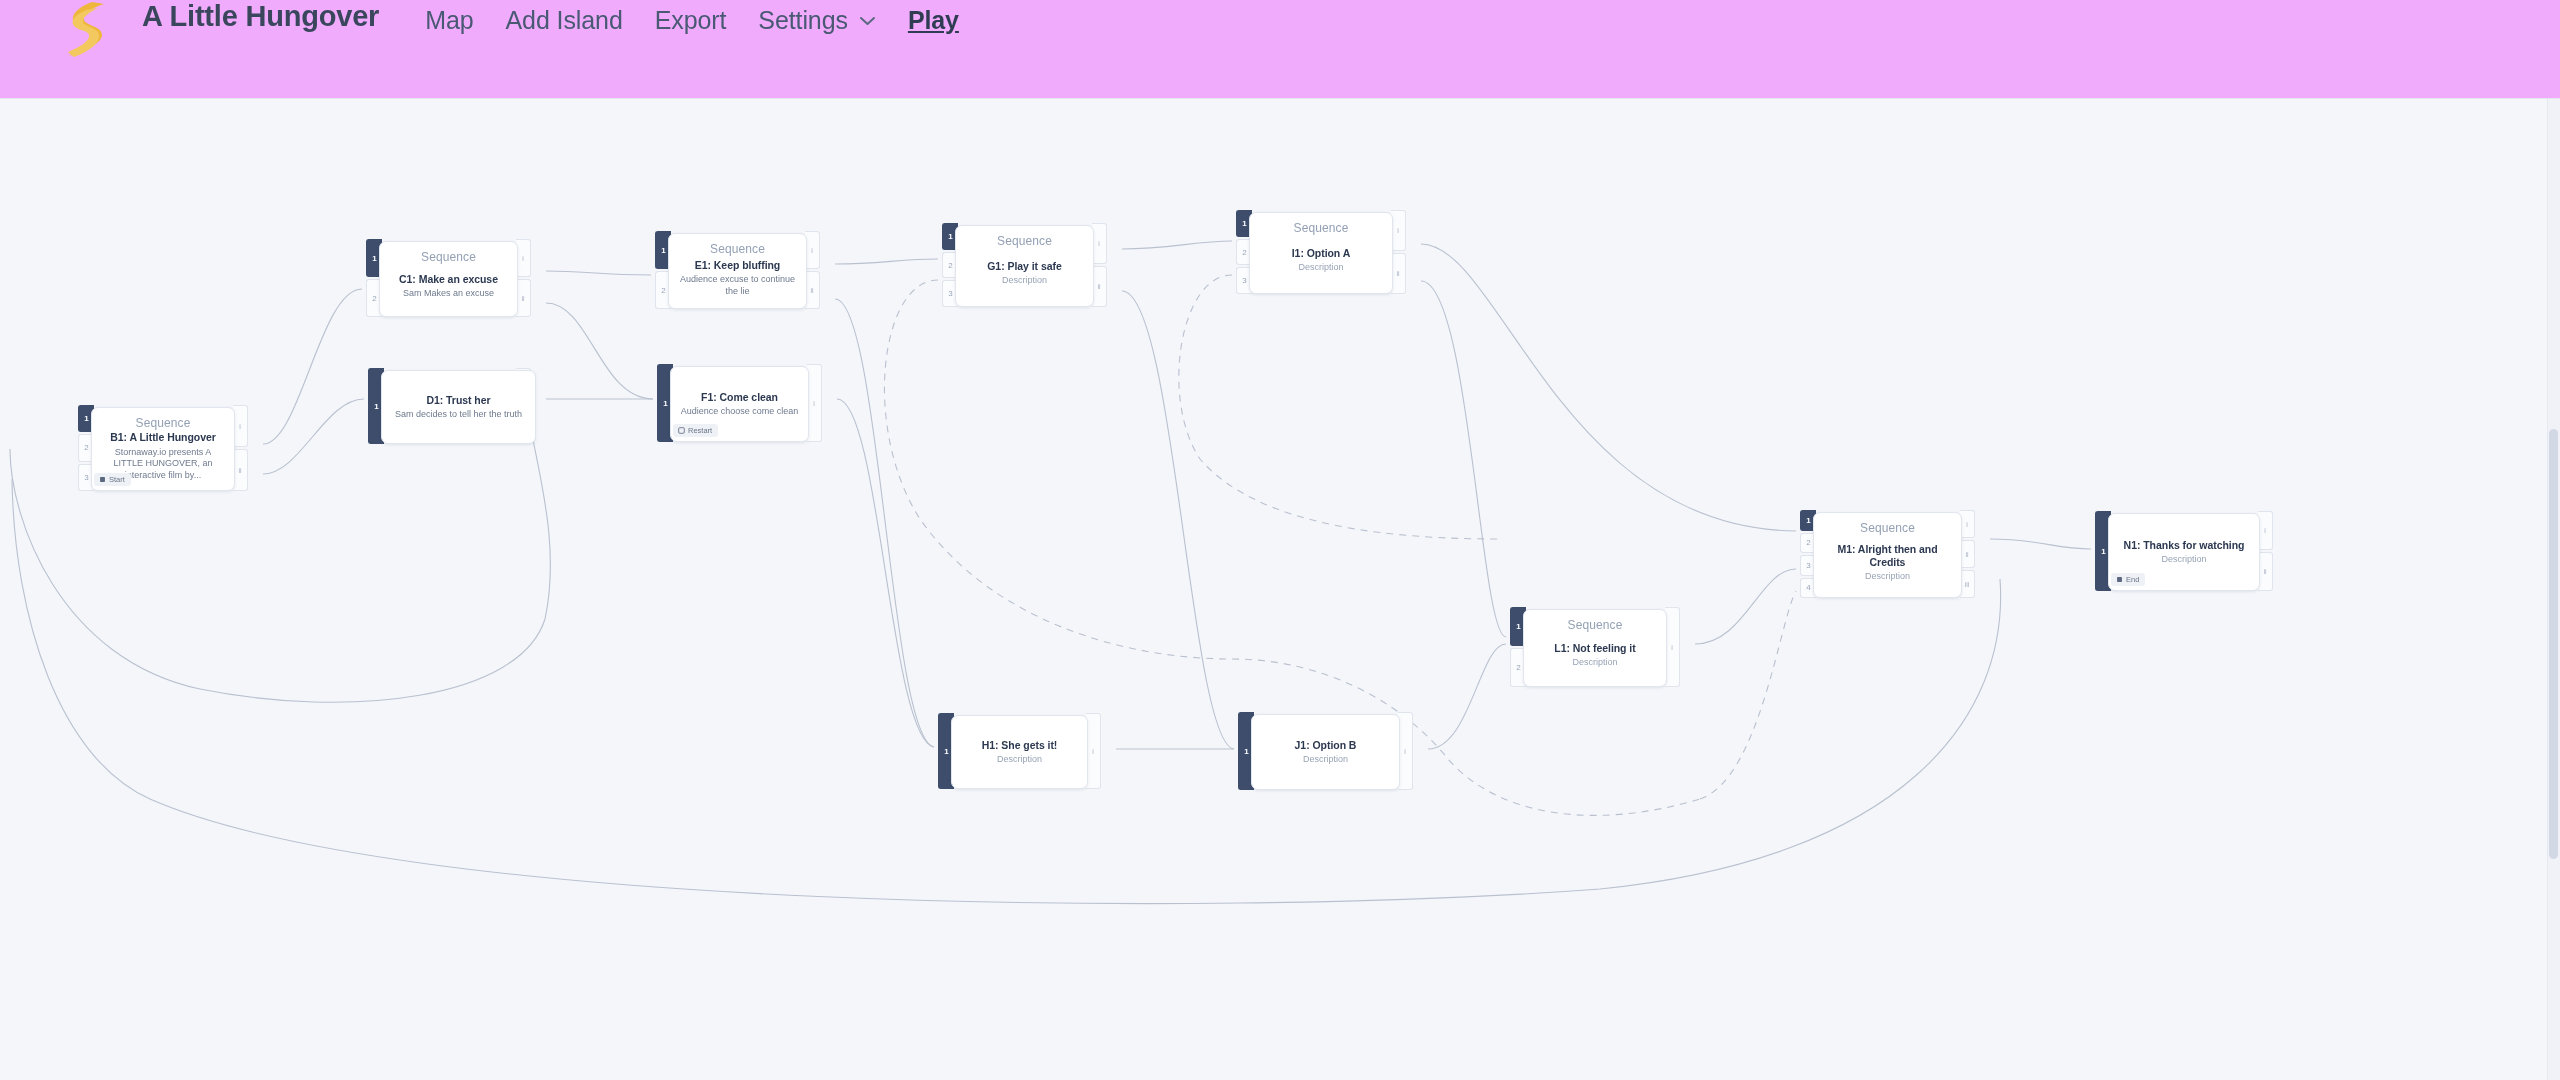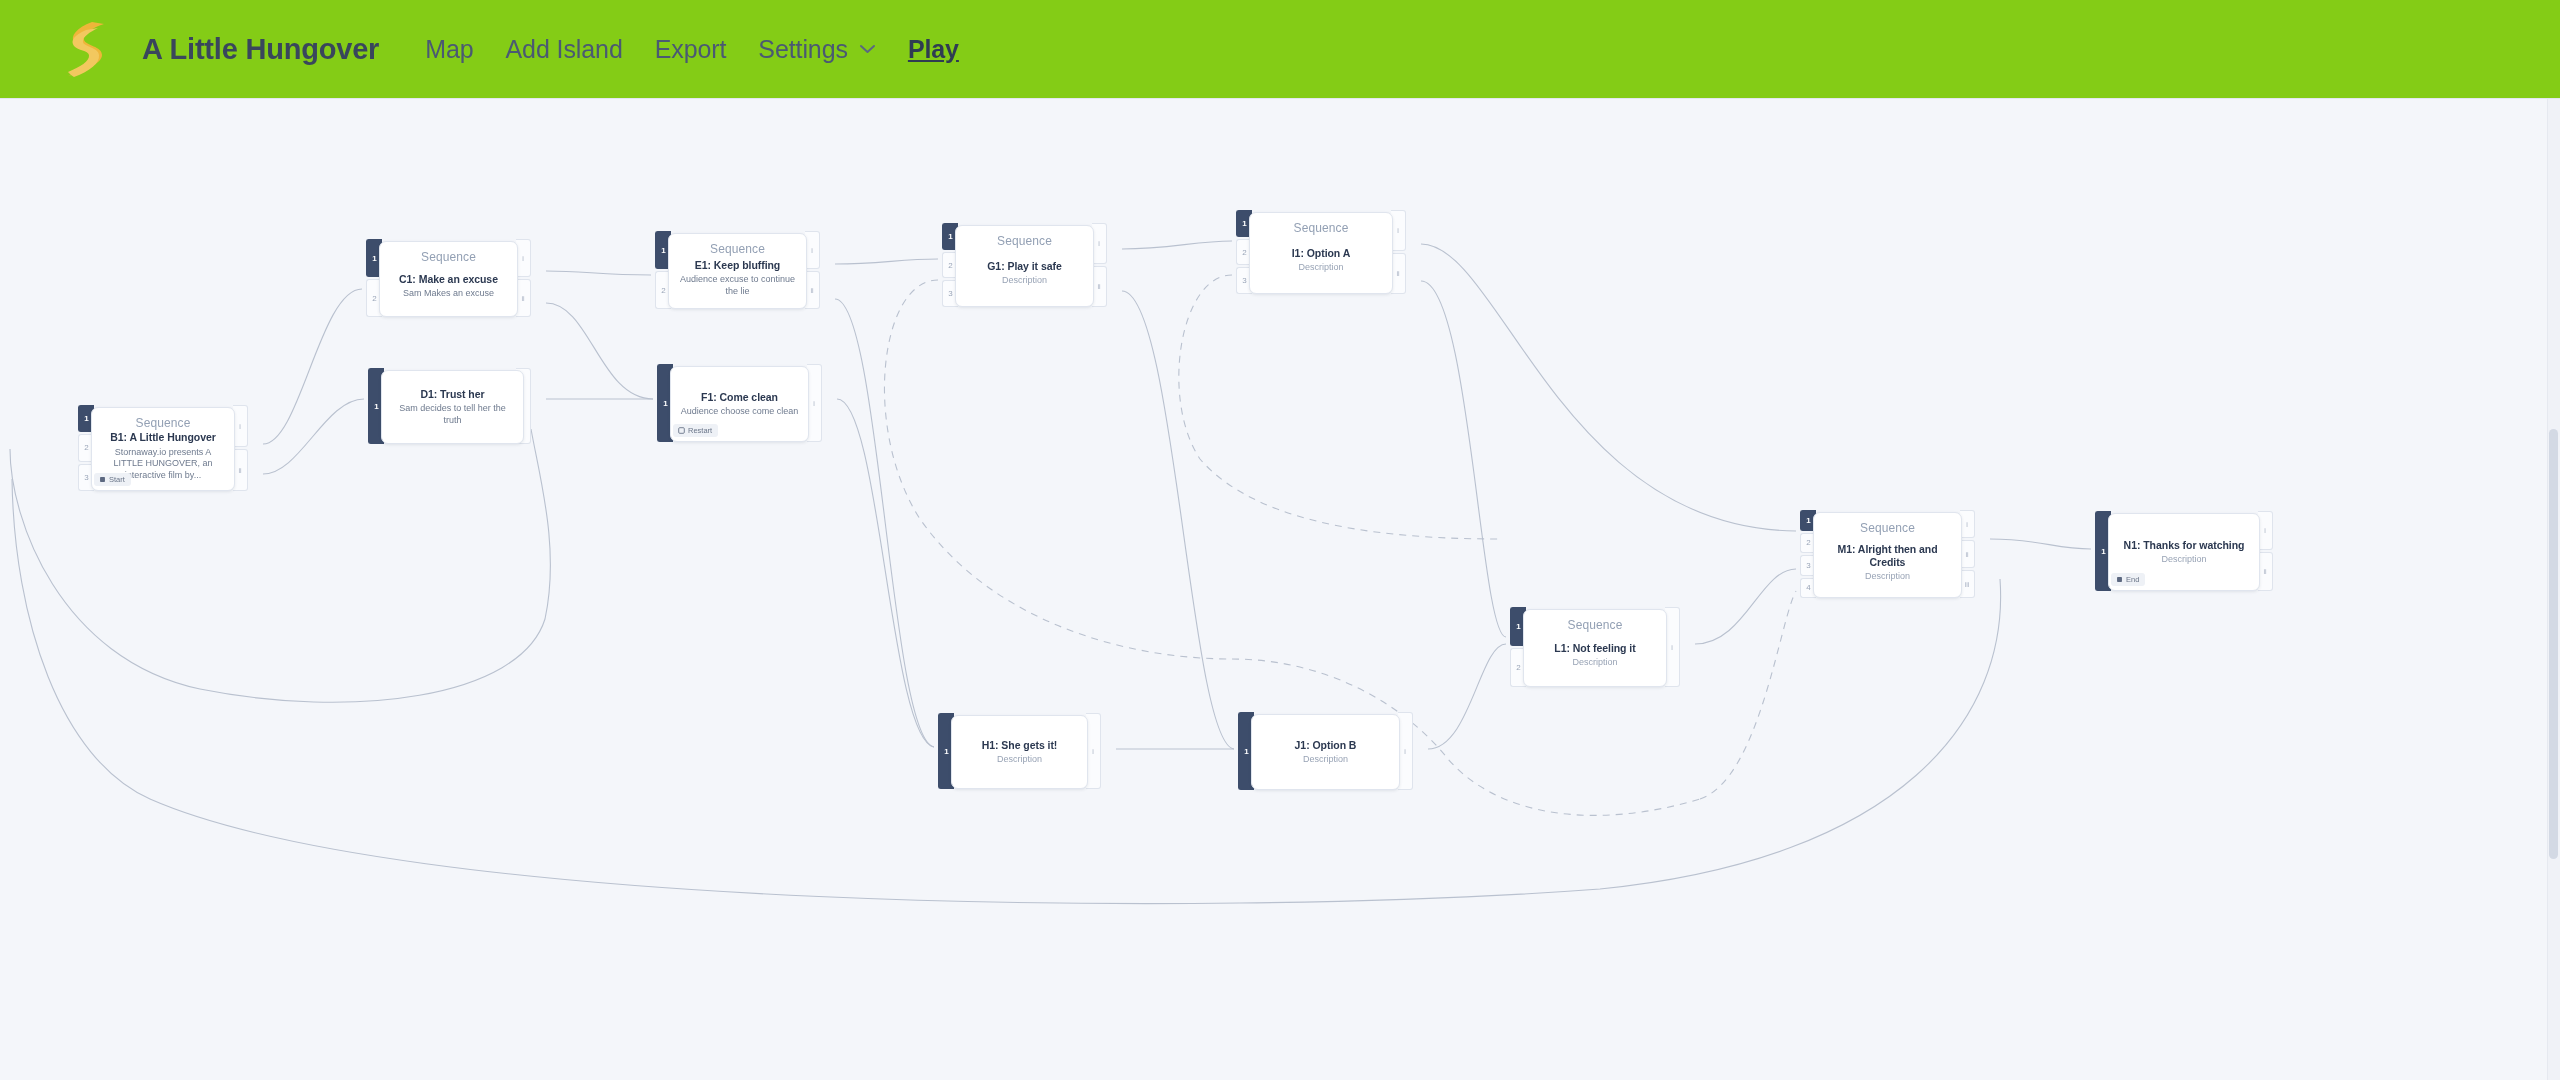--- a/index.html
+++ b/index.html
@@ -9,23 +9,23 @@
     overflow: hidden;
     background: #f4f6fa;
     font-family: "Liberation Sans", sans-serif;
     -webkit-font-smoothing: antialiased;
   }
 
   
   .topbar {
     position: absolute; top: 0; left: 0;
     width: 2560px; height: 99px;
-    background: #84cc16;
+    background: #f0abfc;
     border-bottom: 1px solid #e3e7ef;
-    display: flex; align-items: center;
+    display: flex; align-items: flex-start;
     z-index: 50;
   }
   .logo { margin-left: 62px; width: 44px; height: 58px; display: block; flex: 0 0 auto; }
   .proj-title {
     margin-left: 36px;
     font-size: 29px; font-weight: 700; color: #39465c;
     letter-spacing: -0.2px; white-space: nowrap;
   }
   .navlinks { display: flex; align-items: center; margin-left: 30px; gap: 0; }
   .navlink {
@@ -252,21 +252,21 @@
           </div>
         </div>
       </div>
       <div class="node" style="left: 368px; top: 269px; width: 163px; height: 78px;">
         <div class="inrail" style="height: 78px;">
           <div class="inport active" style="height: 78px;">1</div>
         </div>
         <div class="outrail" style="height: 78px;">
           <div class="outport" style="height: 78px;">i</div>
         </div>
-        <div class="body" style="left: 13px; top: 2px; width: 143px; height: 74px; justify-content: flex-end;">
+        <div class="body" style="left: 13px; top: 2px; width: 155px; height: 74px; justify-content: flex-end;">
           <div class="body-mid">
             <div class="title">D1: Trust her</div>
             <div class="desc">Sam decides to tell her the truth</div>
           </div>
         </div>
       </div>
       <div class="node" style="left: 655px; top: 132px; width: 165px; height: 80px;">
         <div class="inrail" style="height: 80px;">
           <div class="inport active" style="height: 39px;">1</div>
           <div class="inport" style="height: 39px;">2</div>

